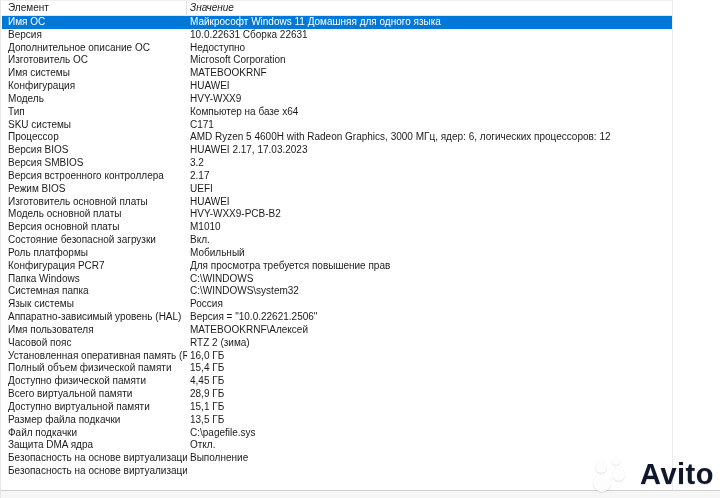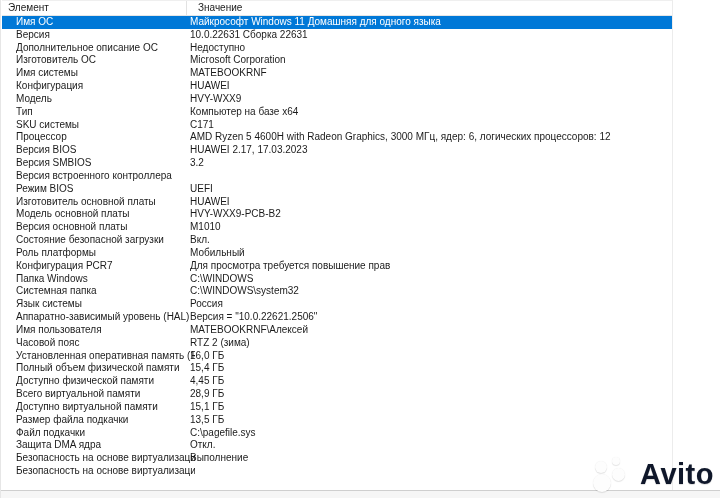--- a/index.html
+++ b/index.html
@@ -13,28 +13,28 @@
     position:absolute;left:1px;top:0;width:671px;height:490px;
     border-top:1px solid #efefef;border-right:1px solid #ececec;
     box-sizing:border-box;background:#ffffff;overflow:hidden;
   }
   .hdr{
     display:flex;height:15px;line-height:14px;font-size:10px;
     border-bottom:1px solid #e6e6e6;box-sizing:border-box;background:#ffffff;
   }
   .hdr-cell{box-sizing:border-box;white-space:nowrap;overflow:hidden;}
   .hdr-el{width:184px;padding-left:6px;}
-  .hdr-val{flex:1;padding-left:11px;border-left:1px solid #e2e2e2;}
+  .hdr-val{flex:1;padding-left:3px;border-left:1px solid #e2e2e2;font-style:italic;}
   .rows{position:relative;}
   .row{
     position:relative;height:12.838px;line-height:12.8px;font-size:10px;
     white-space:nowrap;background:transparent;
   }
   .row .lbl{
-    position:absolute;left:14px;top:0;width:179px;overflow:hidden;
+    position:absolute;left:6px;top:0;width:179px;overflow:hidden;
     text-overflow:clip;white-space:nowrap;
   }
   .row .val{
     position:absolute;left:188px;top:0;right:2px;overflow:hidden;white-space:nowrap;
   }
   .row.selected{background:var(--sel,#0078d7);}
   .row.selected .lbl,.row.selected .val{color:#ffffff;}
   .bottom-strip{
     position:absolute;left:0;right:0;bottom:0;height:7px;background:#f6f6f6;
     border-top:1px solid #cfcfcf;
@@ -111,20 +111,21 @@
         <div class="row">
     <span class="lbl">Версия BIOS</span>
     <span class="val">HUAWEI 2.17, 17.03.2023</span>
   </div>
         <div class="row">
     <span class="lbl">Версия SMBIOS</span>
     <span class="val">3.2</span>
   </div>
         <div class="row">
     <span class="lbl">Версия встроенного контроллера</span>
+    <span class="val">2.17</span>
   </div>
         <div class="row">
     <span class="lbl">Режим BIOS</span>
     <span class="val">UEFI</span>
   </div>
         <div class="row">
     <span class="lbl">Изготовитель основной платы</span>
     <span class="val">HUAWEI</span>
   </div>
         <div class="row">

